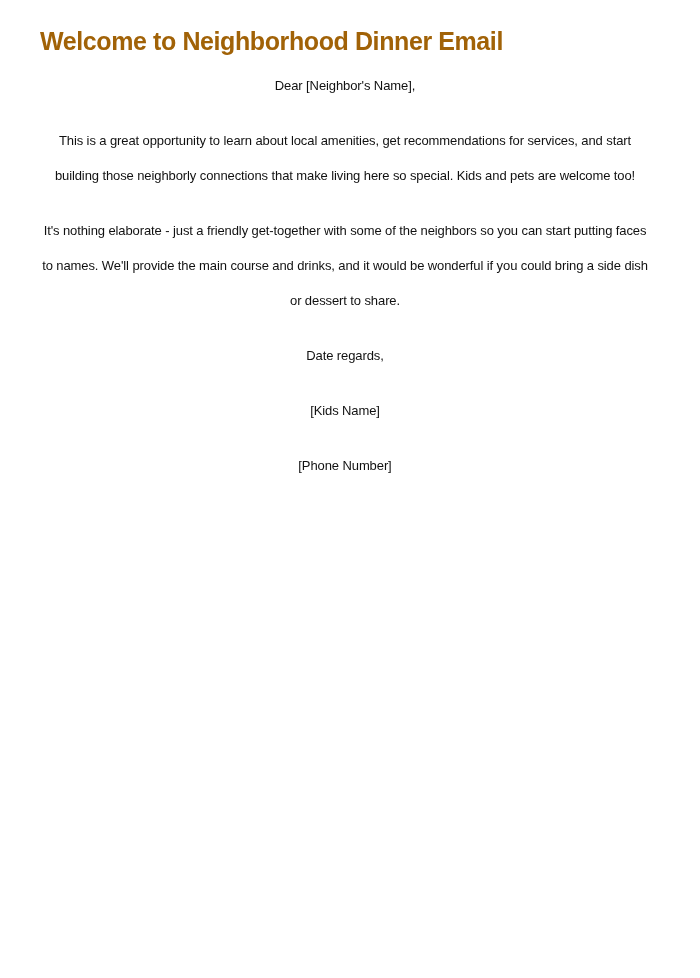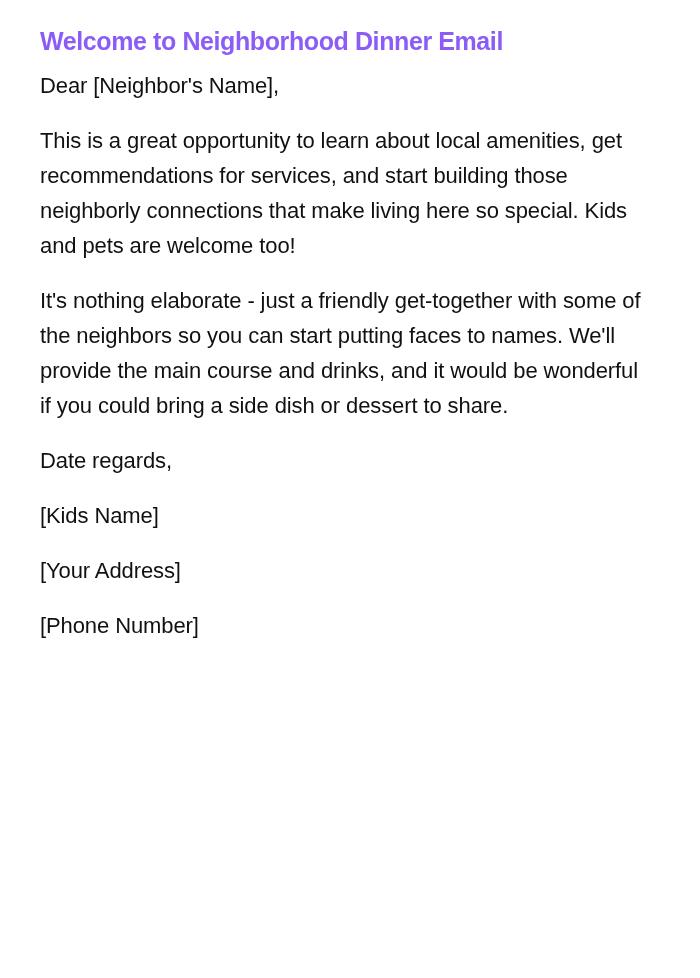--- a/index.html
+++ b/index.html
@@ -20,34 +20,34 @@
       top: 24px;
       width: 610px;
     }
     .title {
       font-family: "Liberation Sans", sans-serif;
       font-weight: bold;
       font-size: 25px;
       line-height: 34px;
       margin: 0 0 10px 0;
       letter-spacing: -0.4px;
-      color: #8b5cf6;
+      color: #a16207;
     }
     .para {
-      font-size: 22px;
+      font-size: 13px;
       line-height: 35px;
       margin: 0 0 20px 0;
       letter-spacing: -0.1px;
+      text-align: center;
     }
   </style>
 </head>
 <body>
 
 <div class="doc">
   <h1 class="title">Welcome to Neighborhood Dinner Email</h1>
   <p class="para">Dear [Neighbor's Name],</p>
   <p class="para">This is a great opportunity to learn about local amenities, get recommendations for services, and start building those neighborly connections that make living here so special. Kids and pets are welcome too!</p>
   <p class="para">It's nothing elaborate - just a friendly get-together with some of the neighbors so you can start putting faces to names. We'll provide the main course and drinks, and it would be wonderful if you could bring a side dish or dessert to share.</p>
   <p class="para">Date regards,</p>
   <p class="para">[Kids Name]</p>
-  <p class="para">[Your Address]</p>
   <p class="para">[Phone Number]</p>
 </div>
 
 </body></html>

